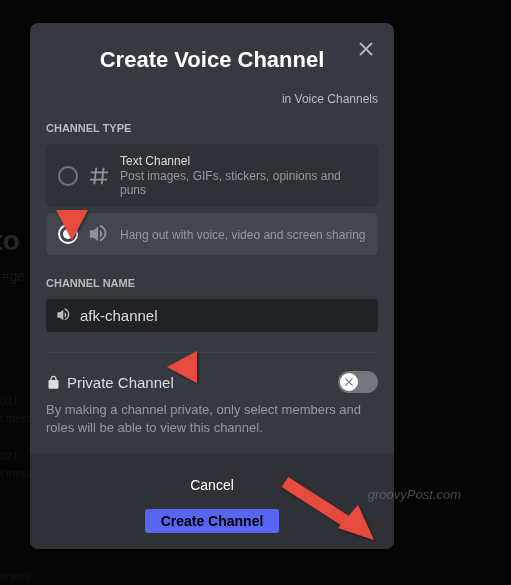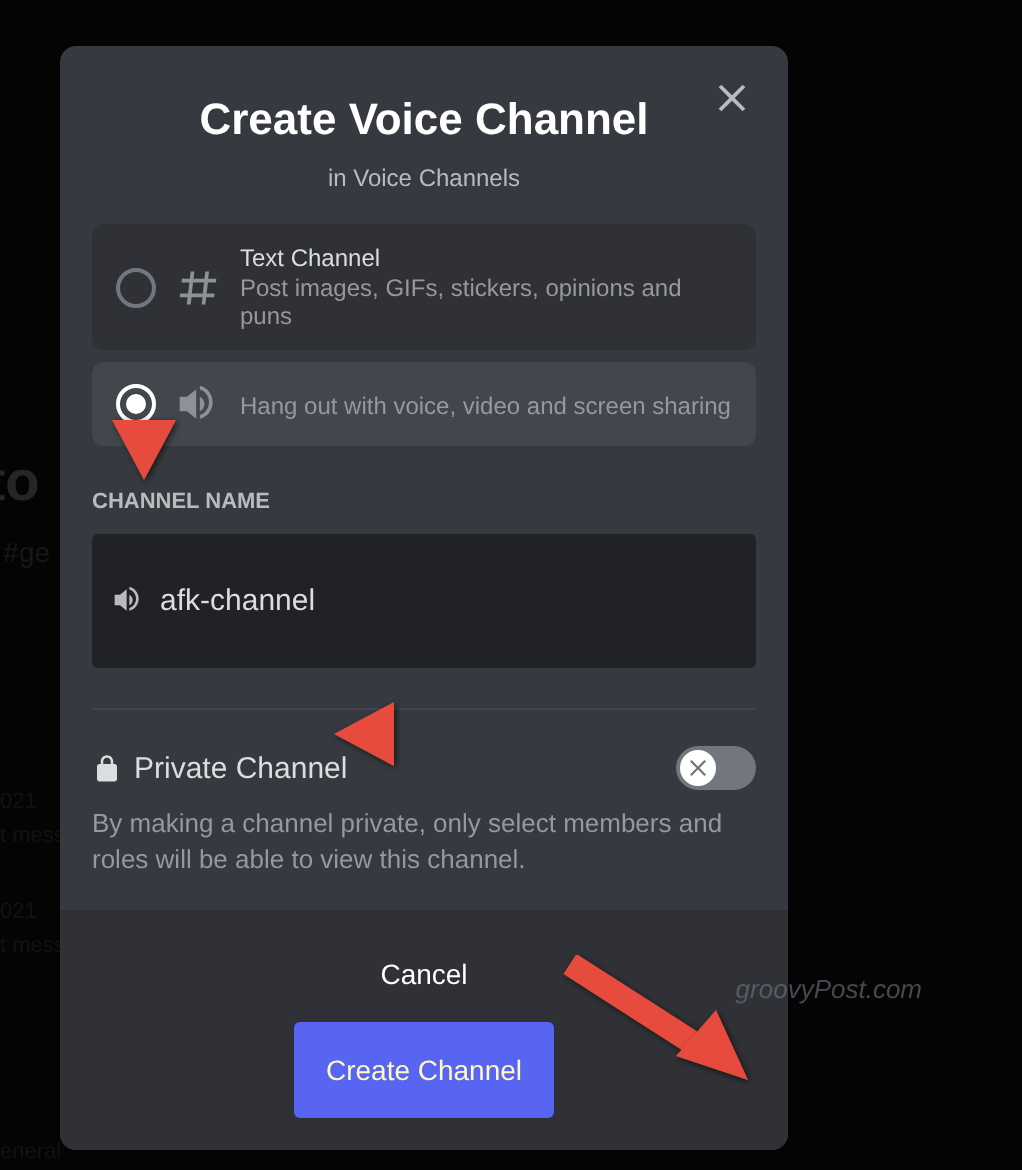--- a/index.html
+++ b/index.html
@@ -70,21 +70,22 @@
       justify-content: center;
     }
     .modal-title {
       color: #fff;
       font-size: 22px;
       font-weight: 700;
     }
     .modal-subtitle {
       color: #b9bbbe;
       font-size: 12px;
-      margin-top: 9px;
+      margin-top: 19px;
+      text-align: right;
     }
     .modal-body {
       padding: 0 16px 16px;
     }
     .section-label {
       color: #b9bbbe;
       font-size: 11px;
       font-weight: 700;
       text-transform: uppercase;
       margin-bottom: 10px;
@@ -146,21 +147,21 @@
       font-weight: 500;
     }
     .type-desc {
       color: #96989d;
       font-size: 12px;
       margin-top: 1px;
     }
     .input-wrap {
       background: #202225;
       border-radius: 3px;
-      padding: 25px 10px;
+      padding: 8px 10px;
       display: flex;
       align-items: flex-start;
       gap: 8px;
       margin-bottom: 20px;
     }
     .input-icon {
       color: #b9bbbe;
       width: 16px;
       height: 16px;
     }
@@ -235,24 +236,24 @@
       background: transparent;
       border: none;
       color: #fff;
       font-size: 14px;
       padding: 8px 16px;
       cursor: pointer;
     }
     .create-btn {
       background: #5865f2;
       border: none;
-      color: #fef9c3;
+      color: #000000;
       font-size: 14px;
-      font-weight: 400;
-      padding: 16px 16px;
+      font-weight: 700;
+      padding: 4px 16px;
       border-radius: 3px;
       cursor: pointer;
     }
     .arrow {
       position: absolute;
       pointer-events: none;
     }
     .watermark {
       position: absolute;
       bottom: 83px;
@@ -281,20 +282,21 @@
     <div class="close-btn">
       <svg width="20" height="20" viewBox="0 0 24 24">
           <path fill="currentColor" d="M18.4 4L12 10.4 5.6 4 4 5.6 10.4 12 4 18.4 5.6 20 12 13.6 18.4 20 20 18.4 13.6 12 20 5.6z"></path>
         </svg>
     </div>
     <div class="modal-title">Create Voice Channel</div>
     <div class="modal-subtitle">in Voice Channels</div>
   </div>
 
   <div class="modal-body">
+    <div class="section-label">CHANNEL TYPE</div>
     <div class="channel-type-group">
 
       <div class="channel-option">
         <div class="radio"></div>
         <div class="type-icon">
           <svg width="22" height="22" viewBox="0 0 24 24">
               <path fill="currentColor" d="M5.88 21l.47-4H2l.24-2h4.35l.71-6H3l.24-2h4.29l.47-4h2l-.47 4h6l.47-4h2l-.47 4H22l-.24 2h-4.35l-.71 6H21l-.24 2h-4.29l-.47 4h-2l.47-4h-6l-.47 4h-2zm2.71-6h6l.71-6h-6l-.71 6z"></path>
             </svg>
         </div>
         <div class="type-text">

